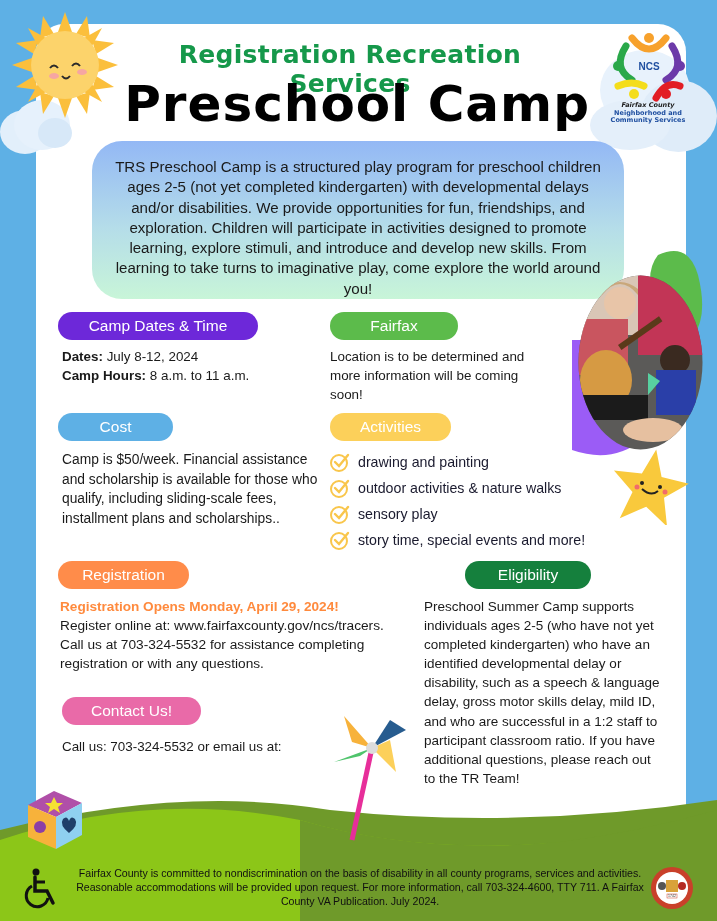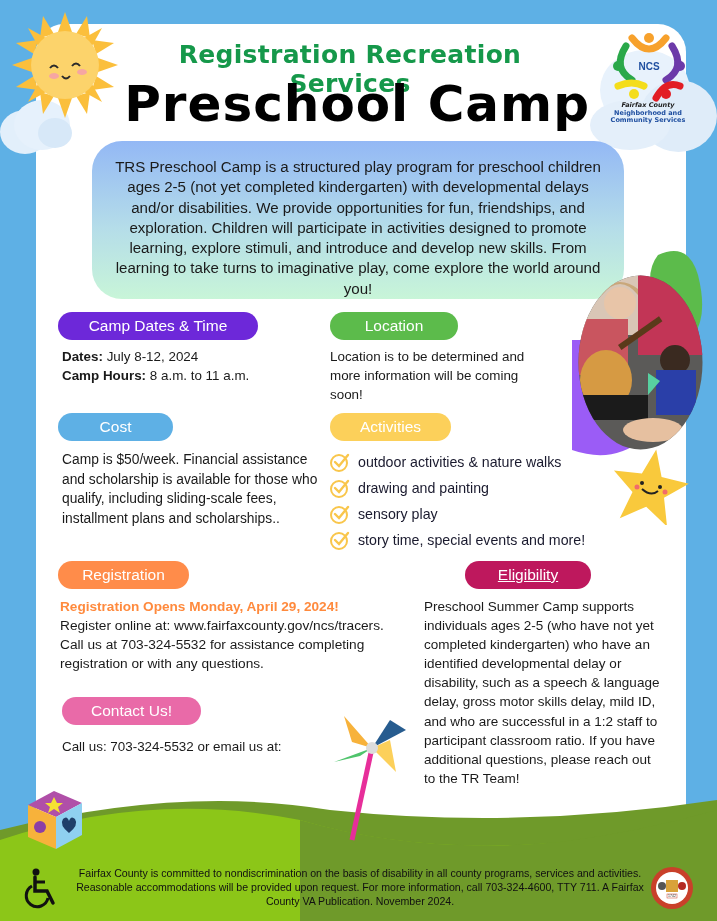--- a/index.html
+++ b/index.html
@@ -135,41 +135,41 @@
     <circle cx="27" cy="42" r="2.5" fill="#f26b6b"></circle>
     <circle cx="55" cy="47" r="2.5" fill="#f26b6b"></circle>
   </svg>
 
   <div class="pill" style="left:58px;top:312px;width:200px;background:#6d28d9;">Camp Dates &amp; Time</div>
   <div class="body-text" style="left:62px;top:347px;width:260px;">
     <div><b>Dates:</b><span> July 8-12, 2024</span></div>
     <div><b>Camp Hours:</b><span> 8 a.m. to 11 a.m.</span></div>
   </div>
 
-  <div class="pill" style="left:330px;top:312px;width:128px;background:#5cbb4b;">Location</div>
+  <div class="pill" style="left:330px;top:312px;width:128px;background:#5cbb4b;">Fairfax</div>
   <div class="body-text" style="left:330px;top:347px;width:200px;">Location is to be determined and more information will be coming soon!</div>
 
   <div class="pill" style="left:58px;top:413px;width:115px;background:#5eb0e5;">Cost</div>
   <div class="body-text" style="left:62px;top:450px;width:262px;font-size:13.8px;line-height:19.6px;">Camp is $50/week. Financial assistance and scholarship is available for those who qualify, including sliding-scale fees, installment plans and scholarships..</div>
 
   <div class="pill" style="left:330px;top:413px;width:121px;background:#fcd05a;">Activities</div>
   <ul class="act-list">
     <li>
       <svg width="20" height="20" viewBox="0 0 20 20">
           <circle cx="9" cy="11" r="8" stroke="#f9c64b" stroke-width="2" fill="none"></circle>
           <path d="M5 10 l4 4 l9 -11" stroke="#f9c64b" stroke-width="2.4" fill="none" stroke-linecap="round"></path>
         </svg>
+      <span>drawing and painting</span>
+    </li>
+    <li>
+      <svg width="20" height="20" viewBox="0 0 20 20">
+          <circle cx="9" cy="11" r="8" stroke="#f9c64b" stroke-width="2" fill="none"></circle>
+          <path d="M5 10 l4 4 l9 -11" stroke="#f9c64b" stroke-width="2.4" fill="none" stroke-linecap="round"></path>
+        </svg>
       <span>outdoor activities &amp; nature walks</span>
-    </li>
-    <li>
-      <svg width="20" height="20" viewBox="0 0 20 20">
-          <circle cx="9" cy="11" r="8" stroke="#f9c64b" stroke-width="2" fill="none"></circle>
-          <path d="M5 10 l4 4 l9 -11" stroke="#f9c64b" stroke-width="2.4" fill="none" stroke-linecap="round"></path>
-        </svg>
-      <span>drawing and painting</span>
     </li>
     <li>
       <svg width="20" height="20" viewBox="0 0 20 20">
           <circle cx="9" cy="11" r="8" stroke="#f9c64b" stroke-width="2" fill="none"></circle>
           <path d="M5 10 l4 4 l9 -11" stroke="#f9c64b" stroke-width="2.4" fill="none" stroke-linecap="round"></path>
         </svg>
       <span>sensory play</span>
     </li>
     <li>
       <svg width="20" height="20" viewBox="0 0 20 20">
@@ -177,21 +177,21 @@
           <path d="M5 10 l4 4 l9 -11" stroke="#f9c64b" stroke-width="2.4" fill="none" stroke-linecap="round"></path>
         </svg>
       <span>story time, special events and more!</span>
     </li>
   </ul>
 
   <div class="pill" style="left:58px;top:561px;width:131px;background:#ff8c4a;">Registration</div>
   <div class="reg-head">Registration Opens Monday, April 29, 2024!</div>
   <div class="body-text" style="left:60px;top:616px;width:350px;font-size:13.7px;line-height:19px;">Register online at: www.fairfaxcounty.gov/ncs/tracers. Call us at 703-324-5532 for assistance completing registration or with any questions.</div>
 
-  <div class="pill" style="left:465px;top:561px;width:126px;background:#be185d;text-decoration:underline;">Eligibility</div>
+  <div class="pill" style="left:465px;top:561px;width:126px;background:#15803d;">Eligibility</div>
   <div class="body-text" style="left:424px;top:597px;width:240px;font-size:13.5px;line-height:19.1px;">Preschool Summer Camp supports individuals ages 2-5 (who have not yet completed kindergarten) who have an identified developmental delay or disability, such as a speech &amp; language delay, gross motor skills delay, mild ID, and who are successful in a 1:2 staff to participant classroom ratio. If you have additional questions, please reach out to the TR Team!</div>
 
   <div class="pill" style="left:62px;top:697px;width:139px;background:#e96aa8;">Contact Us!</div>
   <div class="body-text" style="left:62px;top:737px;width:280px;">
     <div>Call us: 703-324-5532 or email us at:</div>
   </div>
 
   <svg class="ground" viewBox="0 0 717 151" preserveAspectRatio="none">
     <path d="M0 60 Q180 15 330 40 Q520 60 717 30 L717 151 L0 151 Z" fill="#6f9a2a"></path>
     <path d="M0 70 Q150 20 300 50 Q400 80 520 75 Q620 70 717 60 L717 151 L0 151 Z" fill="#8cc618"></path>
@@ -215,21 +215,21 @@
     <polygon points="42,36 4,50 30,44" fill="#4fc46c"></polygon>
     <circle cx="42" cy="36" r="6" fill="#dcdcdc"></circle>
   </svg>
 
   <svg class="wheelchair" viewBox="0 0 36 42">
     <circle cx="12" cy="4" r="3.5" fill="#111"></circle>
     <path d="M11 9 l0 14 l12 0 l6 12" stroke="#111" stroke-width="3.5" fill="none" stroke-linecap="round"></path>
     <path d="M11 14 l10 0" stroke="#111" stroke-width="3"></path>
     <path d="M8 18 a11 11 0 1 0 16 12" stroke="#111" stroke-width="3" fill="none"></path>
   </svg>
-  <div class="footer-text">Fairfax County is committed to nondiscrimination on the basis of disability in all county programs, services and activities. Reasonable accommodations will be provided upon request. For more information, call 703-324-4600, TTY 711. A Fairfax County VA Publication. November 2024.</div>
+  <div class="footer-text">Fairfax County is committed to nondiscrimination on the basis of disability in all county programs, services and activities. Reasonable accommodations will be provided upon request. For more information, call 703-324-4600, TTY 711. A Fairfax County VA Publication. July 2024.</div>
   <svg class="seal" viewBox="0 0 44 44">
     <circle cx="22" cy="22" r="21" fill="#c9402a"></circle>
     <circle cx="22" cy="22" r="16" fill="#fff"></circle>
     <rect x="16" y="14" width="12" height="12" fill="#d9a23a"></rect>
     <circle cx="12" cy="20" r="4" fill="#555"></circle>
     <circle cx="32" cy="20" r="4" fill="#b52a22"></circle>
     <rect x="17" y="28" width="10" height="4" fill="#fff" stroke="#c9402a" stroke-width="0.5"></rect>
     <text x="22" y="31.3" text-anchor="middle" font-size="3.5" font-family="Liberation Sans, sans-serif" fill="#333">1742</text>
   </svg>
 

